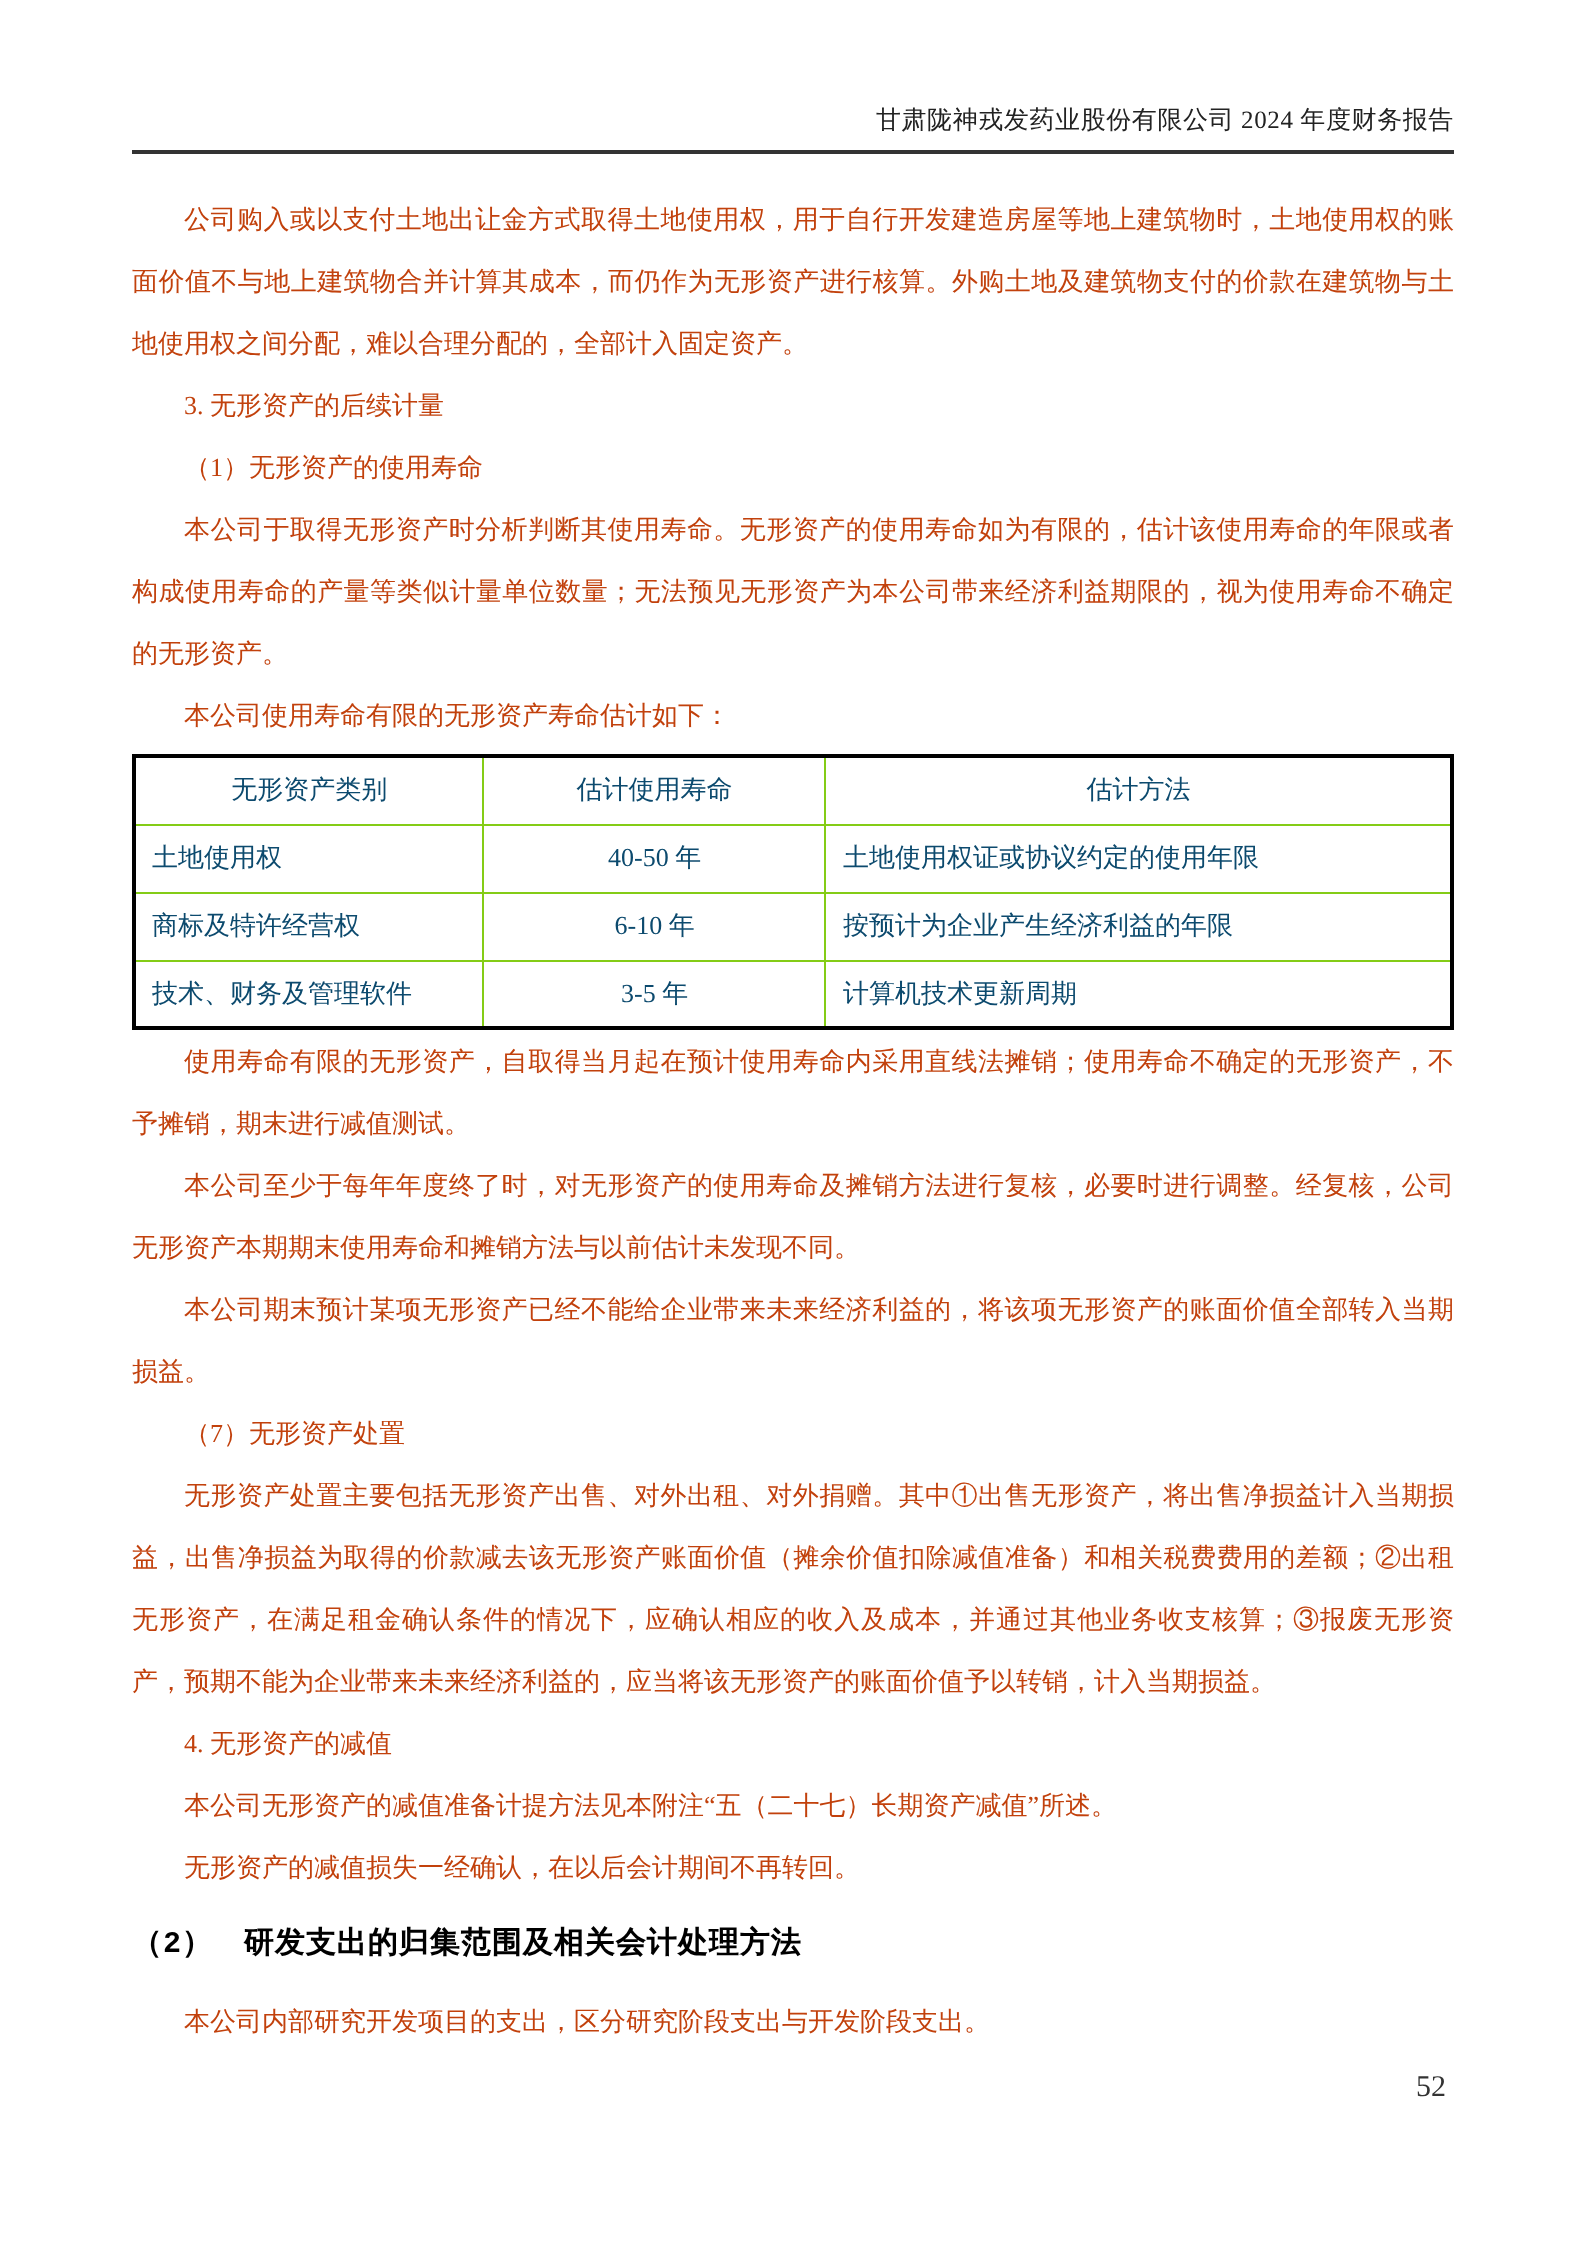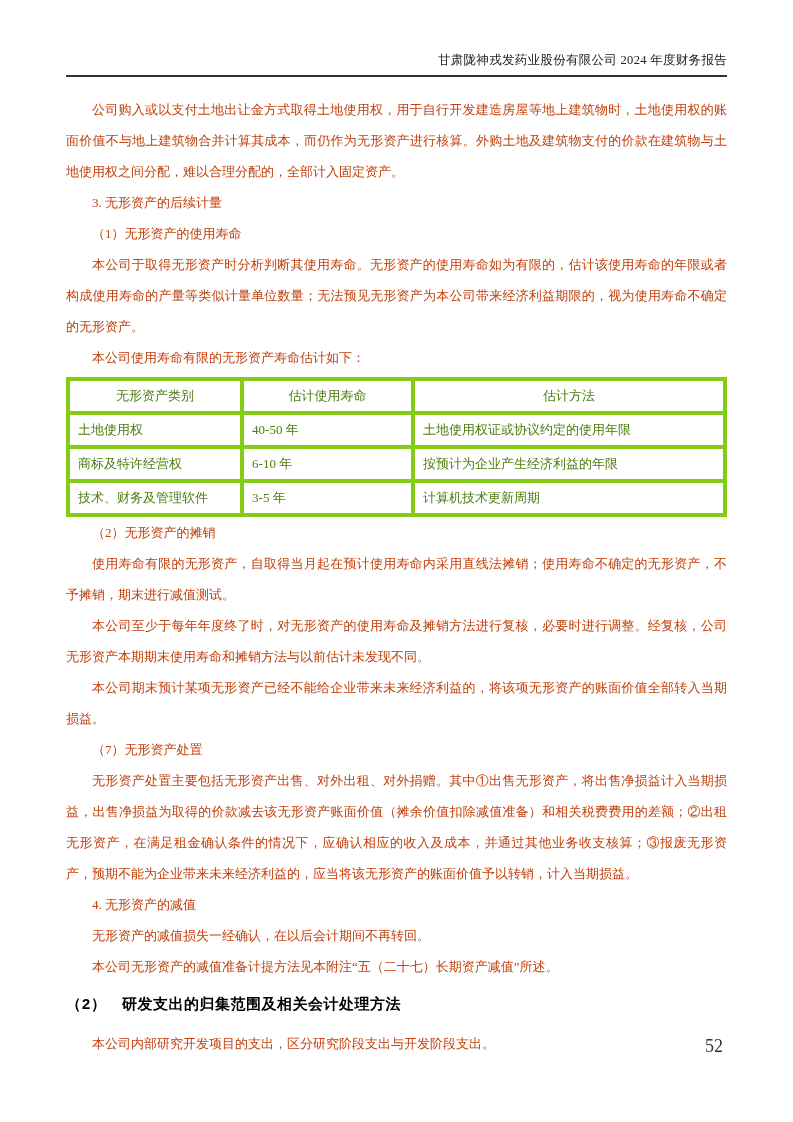--- a/index.html
+++ b/index.html
@@ -43,47 +43,47 @@
     text-indent: 2em;
     color: #c2410c;
   }
   table.life-table {
     width: 100%;
     border-collapse: collapse;
     border: 2px solid #000000;
     margin-top: 4px;
   }
   table.life-table td, table.life-table th {
-    border: 4px solid #84cc16;
+    border: 1px solid #84cc16;
     height: 34px;
     font-size: 13px;
     font-weight: normal;
     padding: 2px 8px;
     vertical-align: middle;
-    color: #4d7c0f;
+    color: #0c4a6e;
   }
   .col-category   { width: 26.5%; }
   .col-life       { width: 26%; }
   .col-method     { width: 47.5%; }
   table.life-table th { text-align: center; }
   td.cell-left    { text-align: left; }
-  td.cell-center  { }
+  td.cell-center  { text-align: center; }
   h2.section-heading {
     margin: 13px 0 14px 0;
     font-family: Liberation Mono, monospace;
     font-weight: 700;
     font-size: 15px;
     color: #000000;
     letter-spacing: 0.5px;
   }
   .page-number {
     position: absolute;
     top: 1036px;
     right: 70px;
-    font-size: 18px;
+    font-size: 15px;
     color: #333333;
   }
 </style>
 </head>
 <body>
 
 <div class="page">
 
   <div class="doc-header">
     <span>甘肃陇神戎发药业股份有限公司 2024 年度财务报告</span>
@@ -122,29 +122,28 @@
           <td class="cell-left">按预计为企业产生经济利益的年限</td>
         </tr>
         <tr>
           <td class="cell-left">技术、财务及管理软件</td>
           <td class="cell-center">3-5 年</td>
           <td class="cell-left">计算机技术更新周期</td>
         </tr>
       </tbody>
     </table>
 
-    <p class="body-para">（2）无形资产的摊销</p>
     <p class="body-para">使用寿命有限的无形资产，自取得当月起在预计使用寿命内采用直线法摊销；使用寿命不确定的无形资产，不予摊销，期末进行减值测试。</p>
     <p class="body-para">本公司至少于每年年度终了时，对无形资产的使用寿命及摊销方法进行复核，必要时进行调整。经复核，公司无形资产本期期末使用寿命和摊销方法与以前估计未发现不同。</p>
     <p class="body-para">本公司期末预计某项无形资产已经不能给企业带来未来经济利益的，将该项无形资产的账面价值全部转入当期损益。</p>
     <p class="body-para">（7）无形资产处置</p>
     <p class="body-para">无形资产处置主要包括无形资产出售、对外出租、对外捐赠。其中①出售无形资产，将出售净损益计入当期损益，出售净损益为取得的价款减去该无形资产账面价值（摊余价值扣除减值准备）和相关税费费用的差额；②出租无形资产，在满足租金确认条件的情况下，应确认相应的收入及成本，并通过其他业务收支核算；③报废无形资产，预期不能为企业带来未来经济利益的，应当将该无形资产的账面价值予以转销，计入当期损益。</p>
     <p class="body-para">4. 无形资产的减值</p>
+    <p class="body-para">本公司无形资产的减值准备计提方法见本附注“五（二十七）长期资产减值”所述。</p>
     <p class="body-para">无形资产的减值损失一经确认，在以后会计期间不再转回。</p>
-    <p class="body-para">本公司无形资产的减值准备计提方法见本附注“五（二十七）长期资产减值”所述。</p>
 
     <h2 class="section-heading">（2）　研发支出的归集范围及相关会计处理方法</h2>
 
     <p class="body-para">本公司内部研究开发项目的支出，区分研究阶段支出与开发阶段支出。</p>
 
   </div>
 
   <div class="page-number">52</div>
 
 </div>

